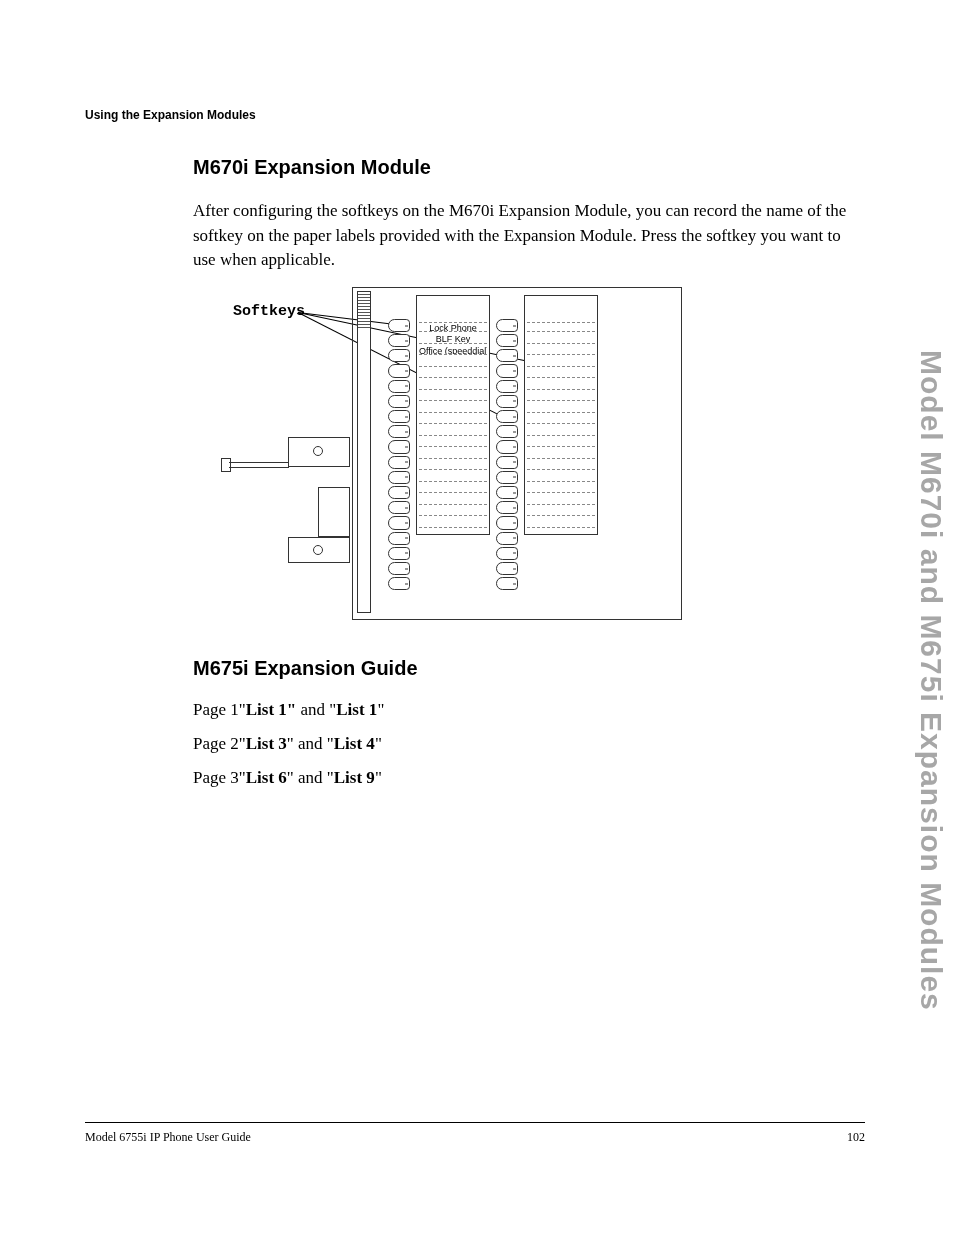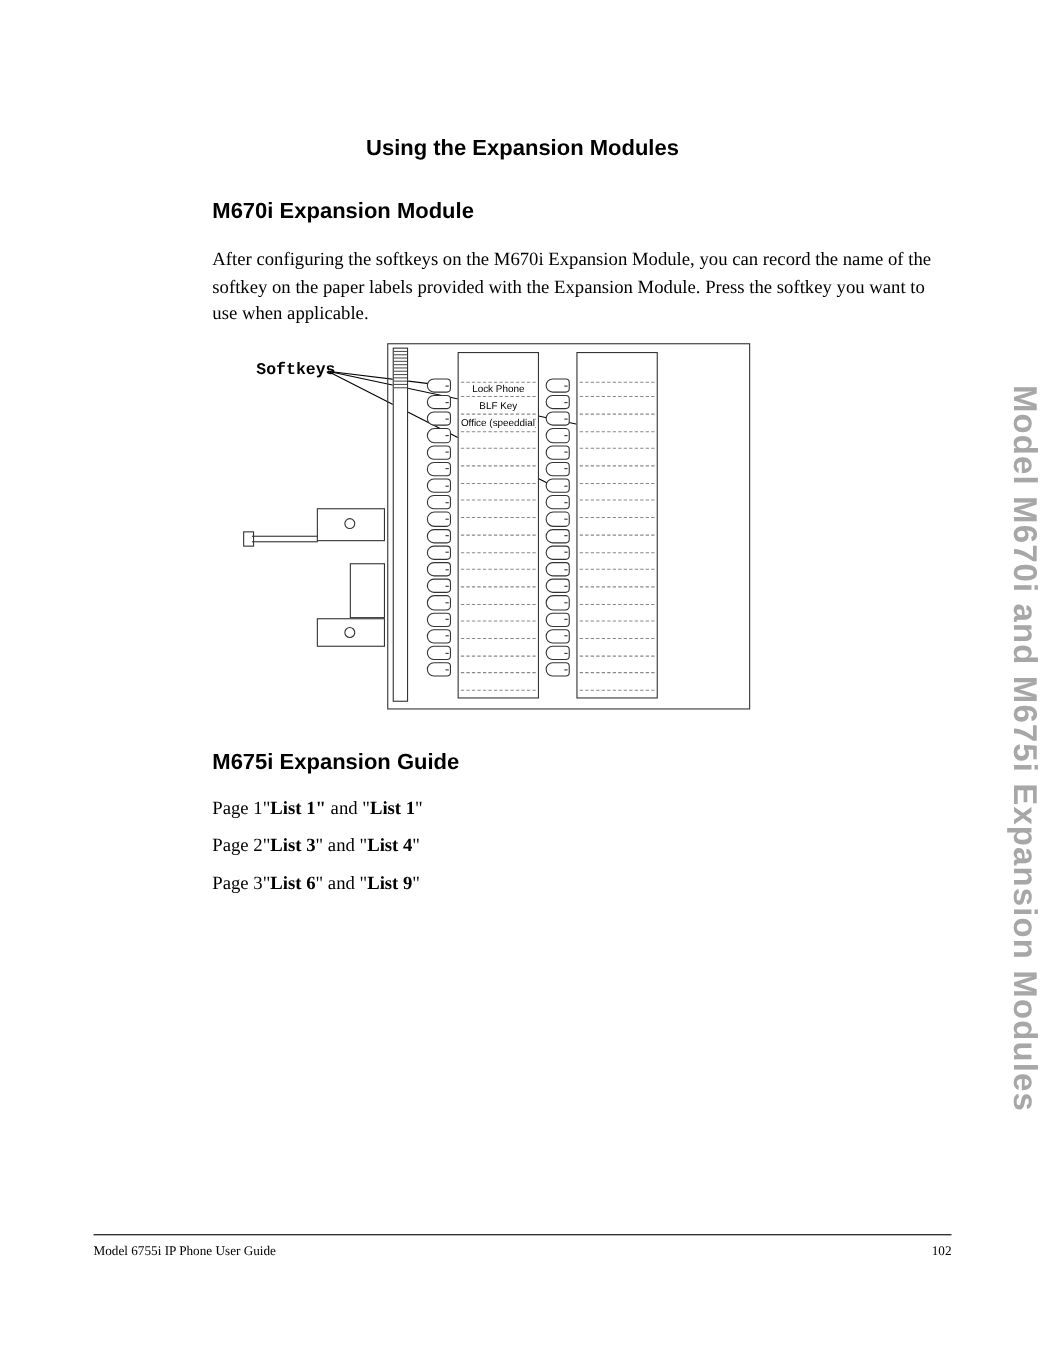--- a/index.html
+++ b/index.html
@@ -17,23 +17,22 @@
   .page {
     position: absolute;
     left: 85px;
     top: 108px;
     width: 780px;
     box-sizing: border-box;
   }
   .section-title {
     font-family: Arial, Helvetica, sans-serif;
     font-weight: bold;
-    font-size: 20px;
-    margin: 16px 0 34px 0;
-    text-align: center;
+    font-size: 12px;
+    margin: 0 0 34px 0;
   }
   .indent-block {
     margin-left: 108px;
   }
   .subheading {
     font-family: Arial, Helvetica, sans-serif;
     font-weight: bold;
     font-size: 20px;
     margin: 0 0 20px 0;
   }
@@ -117,21 +116,21 @@
   .keycol {
     display: flex;
     flex-direction: column;
     gap: 2px;
     padding-top: 24px;
     box-sizing: border-box;
   }
   .labelcol {
     border: 1px solid #333;
     width: 74px;
-    height: 315px;
+    height: 240px;
     box-sizing: border-box;
     padding: 26px 2px 6px 2px;
     display: flex;
     flex-direction: column;
     gap: 2.3px;
     background: #fff;
   }
   .slot {
     height: 14px;
     border-bottom: 1px dashed #888;

